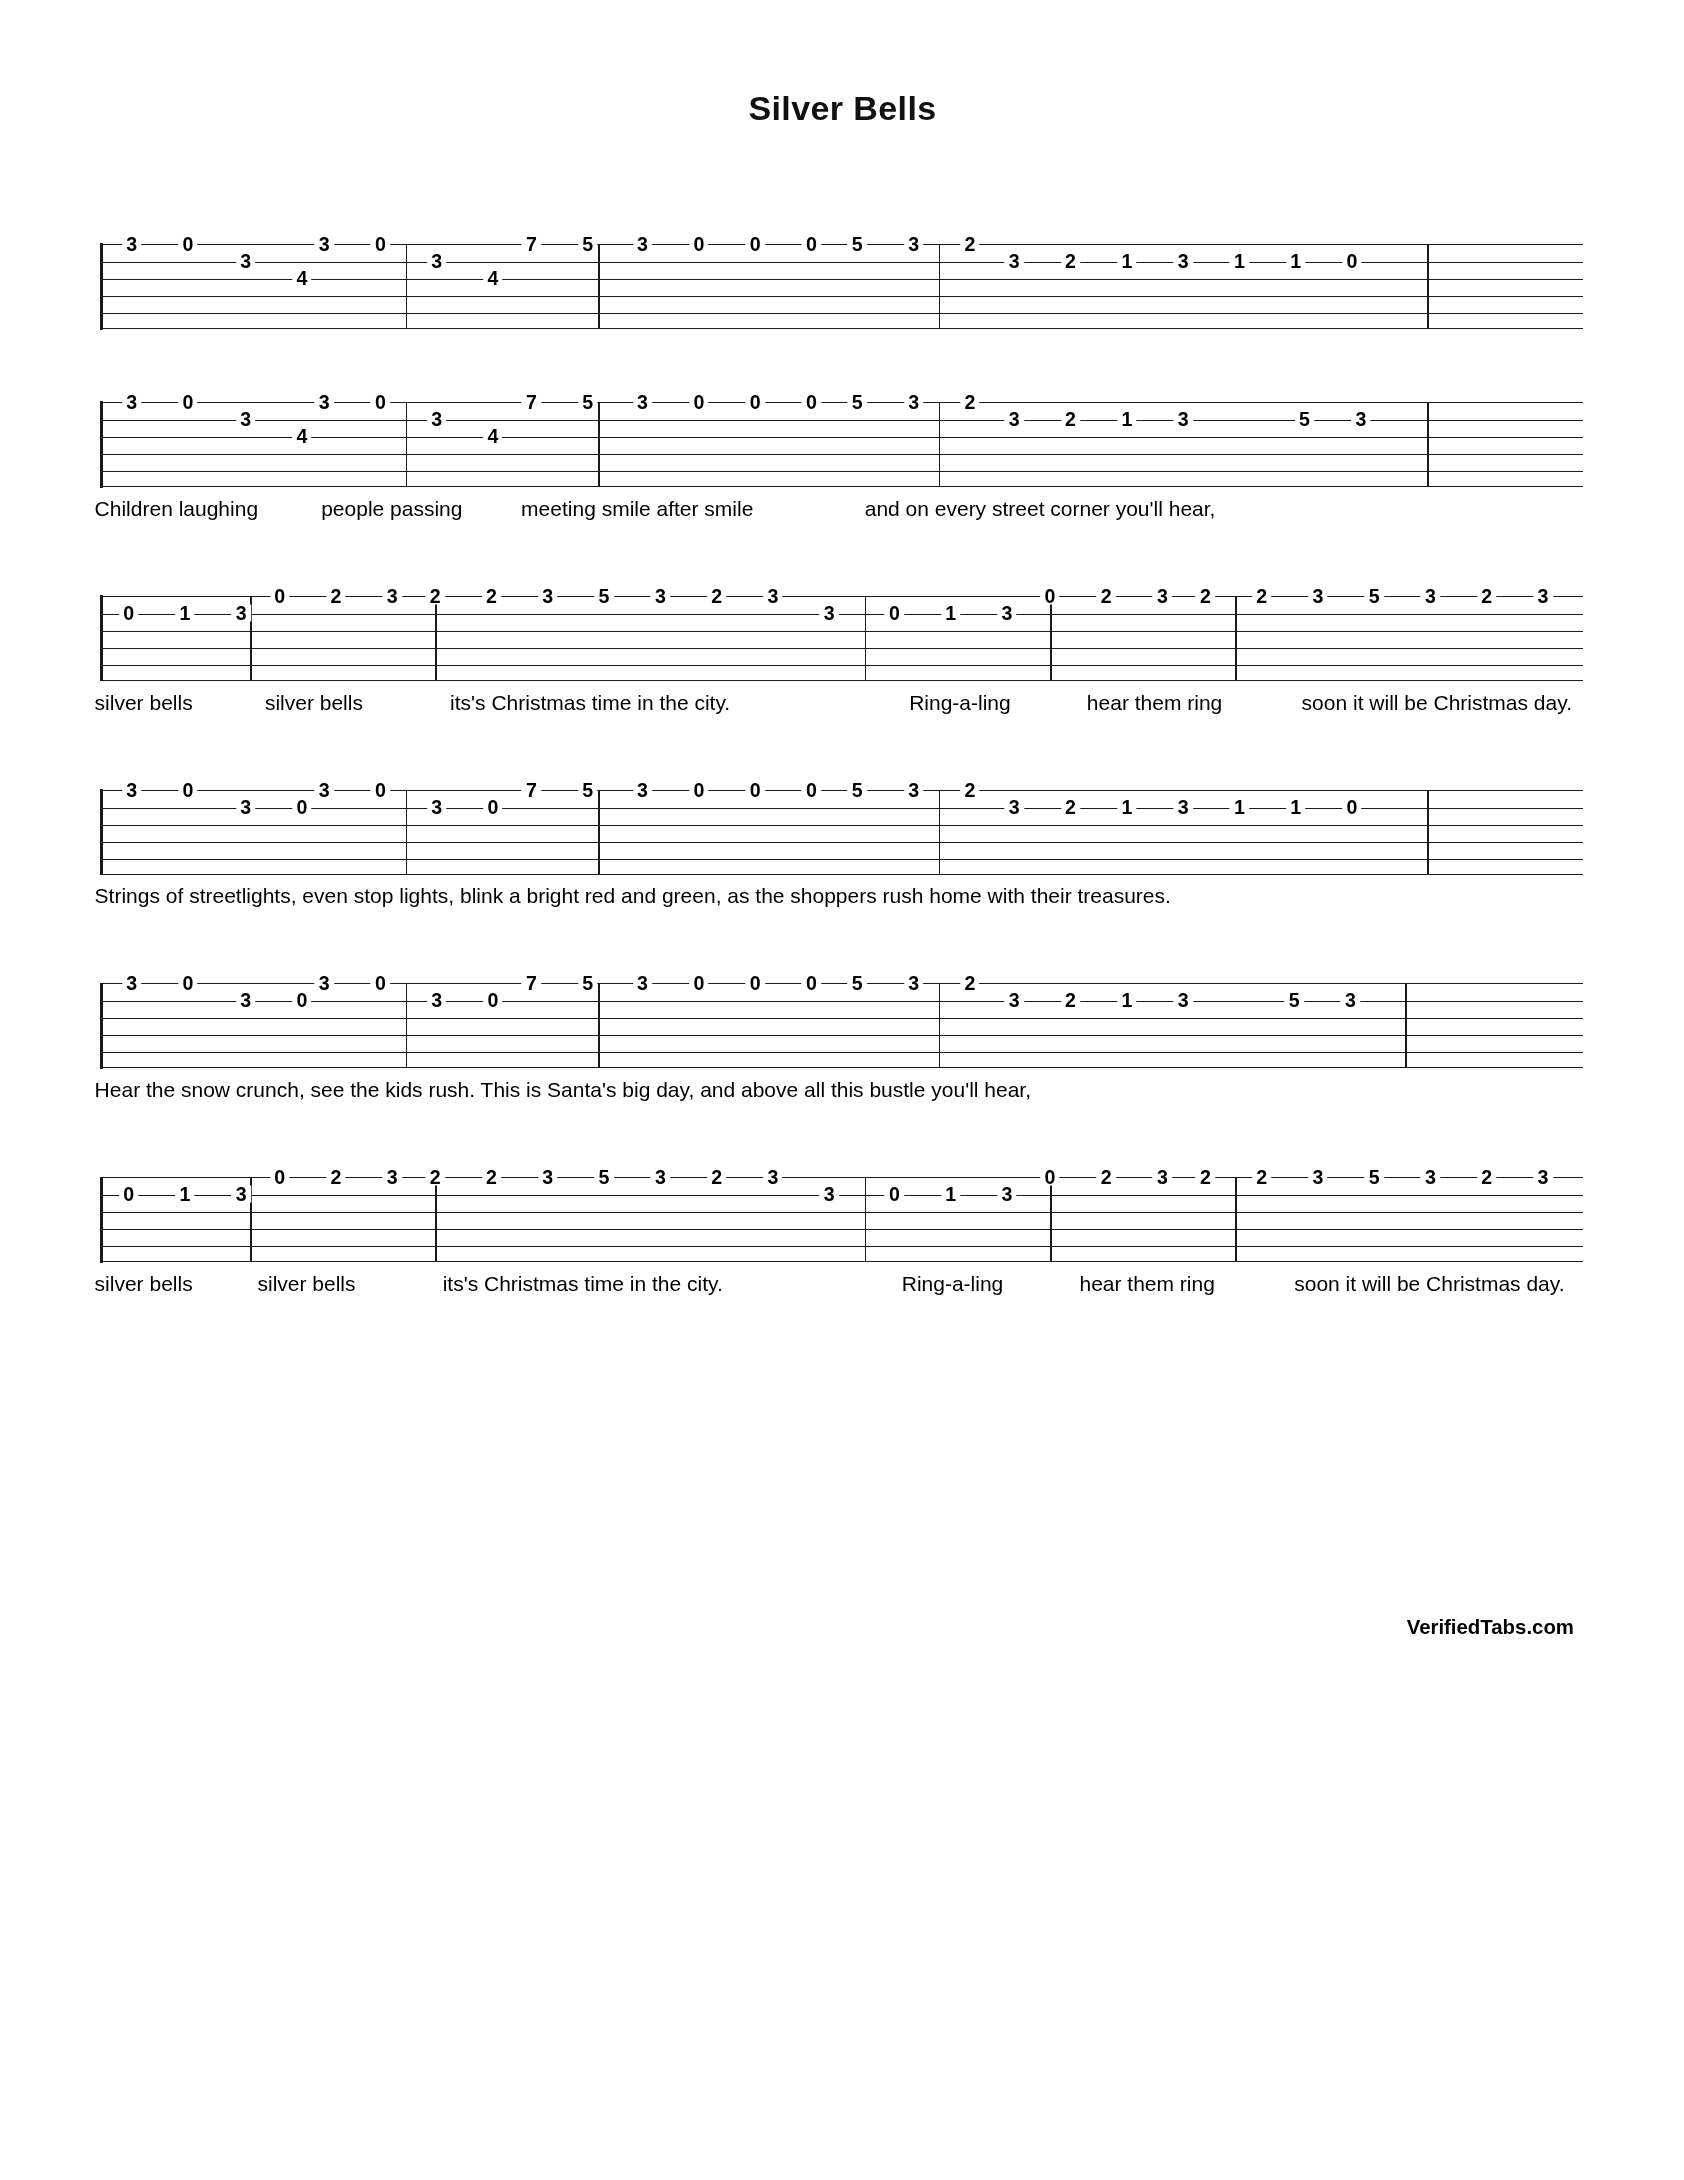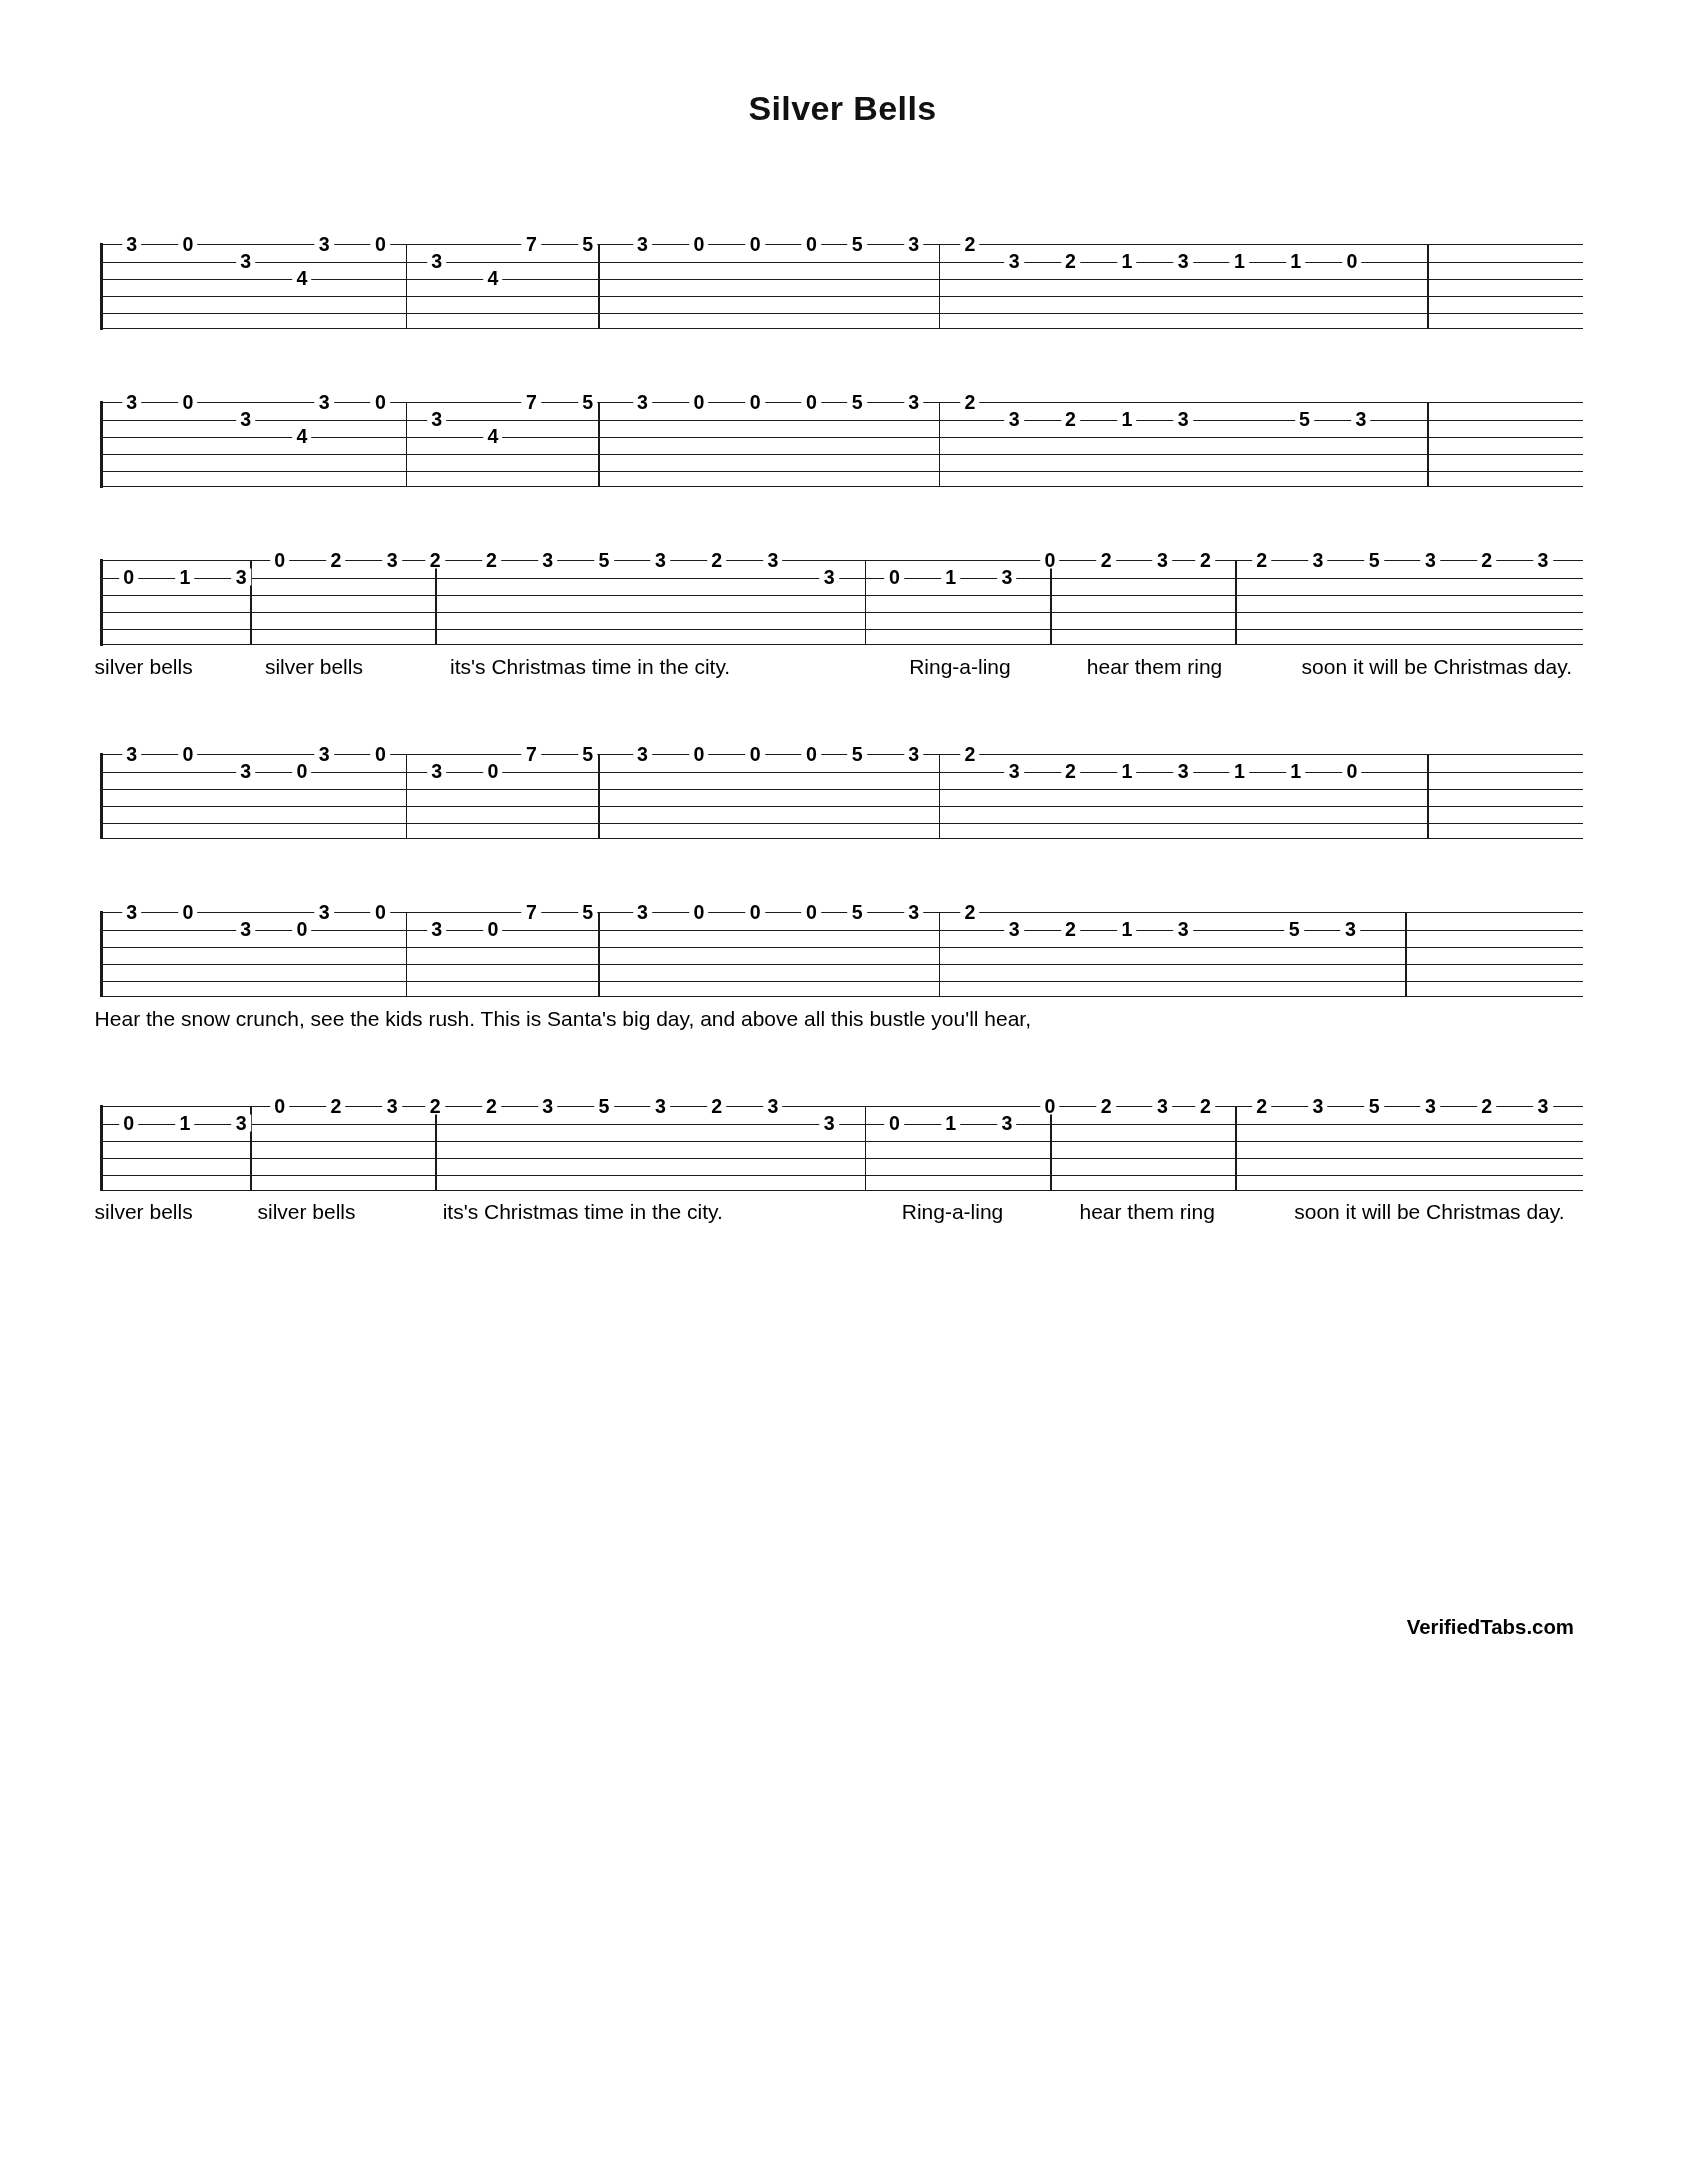--- a/index.html
+++ b/index.html
@@ -191,20 +191,26 @@
           <div class="num" style="left: 47.9%; top: 31px;">0</div>
           <div class="num" style="left: 51%; top: 31px;">5</div>
           <div class="num" style="left: 54.8%; top: 31px;">3</div>
           <div class="num" style="left: 58.6%; top: 31px;">2</div>
           <div class="num" style="left: 61.6%; top: 48px;">3</div>
           <div class="num" style="left: 65.4%; top: 48px;">2</div>
           <div class="num" style="left: 69.2%; top: 48px;">1</div>
           <div class="num" style="left: 73%; top: 48px;">3</div>
           <div class="num" style="left: 81.2%; top: 48px;">5</div>
           <div class="num" style="left: 85%; top: 48px;">3</div>
+        </div>
+        <div class="lyrics">
+          <div class="lyric" style="left: -0.5%;">Children laughing</div>
+          <div class="lyric" style="left: 14.8%;">people passing</div>
+          <div class="lyric" style="left: 28.3%;">meeting smile after smile</div>
+          <div class="lyric" style="left: 51.5%;">and on every street corner you'll hear,</div>
         </div>
       </div>
       <div class="system">
         <div class="staff-wrap">
           <div class="staff">
             <div class="endbar"></div>
             <div class="line l1"></div>
             <div class="line l2"></div>
             <div class="line l3"></div>
             <div class="line l4"></div>
@@ -282,20 +288,23 @@
           <div class="num" style="left: 54.8%; top: 31px;">3</div>
           <div class="num" style="left: 58.6%; top: 31px;">2</div>
           <div class="num" style="left: 61.6%; top: 48px;">3</div>
           <div class="num" style="left: 65.4%; top: 48px;">2</div>
           <div class="num" style="left: 69.2%; top: 48px;">1</div>
           <div class="num" style="left: 73%; top: 48px;">3</div>
           <div class="num" style="left: 76.8%; top: 48px;">1</div>
           <div class="num" style="left: 80.6%; top: 48px;">1</div>
           <div class="num" style="left: 84.4%; top: 48px;">0</div>
         </div>
+        <div class="lyrics">
+          <div class="lyric" style="left: -0.5%;">Strings of streetlights, even stop lights, blink a bright red and green, as the shoppers rush home with their treasures.</div>
+        </div>
       </div>
       <div class="system">
         <div class="staff-wrap">
           <div class="staff">
             <div class="endbar"></div>
             <div class="line l1"></div>
             <div class="line l2"></div>
             <div class="line l3"></div>
             <div class="line l4"></div>
           </div>

